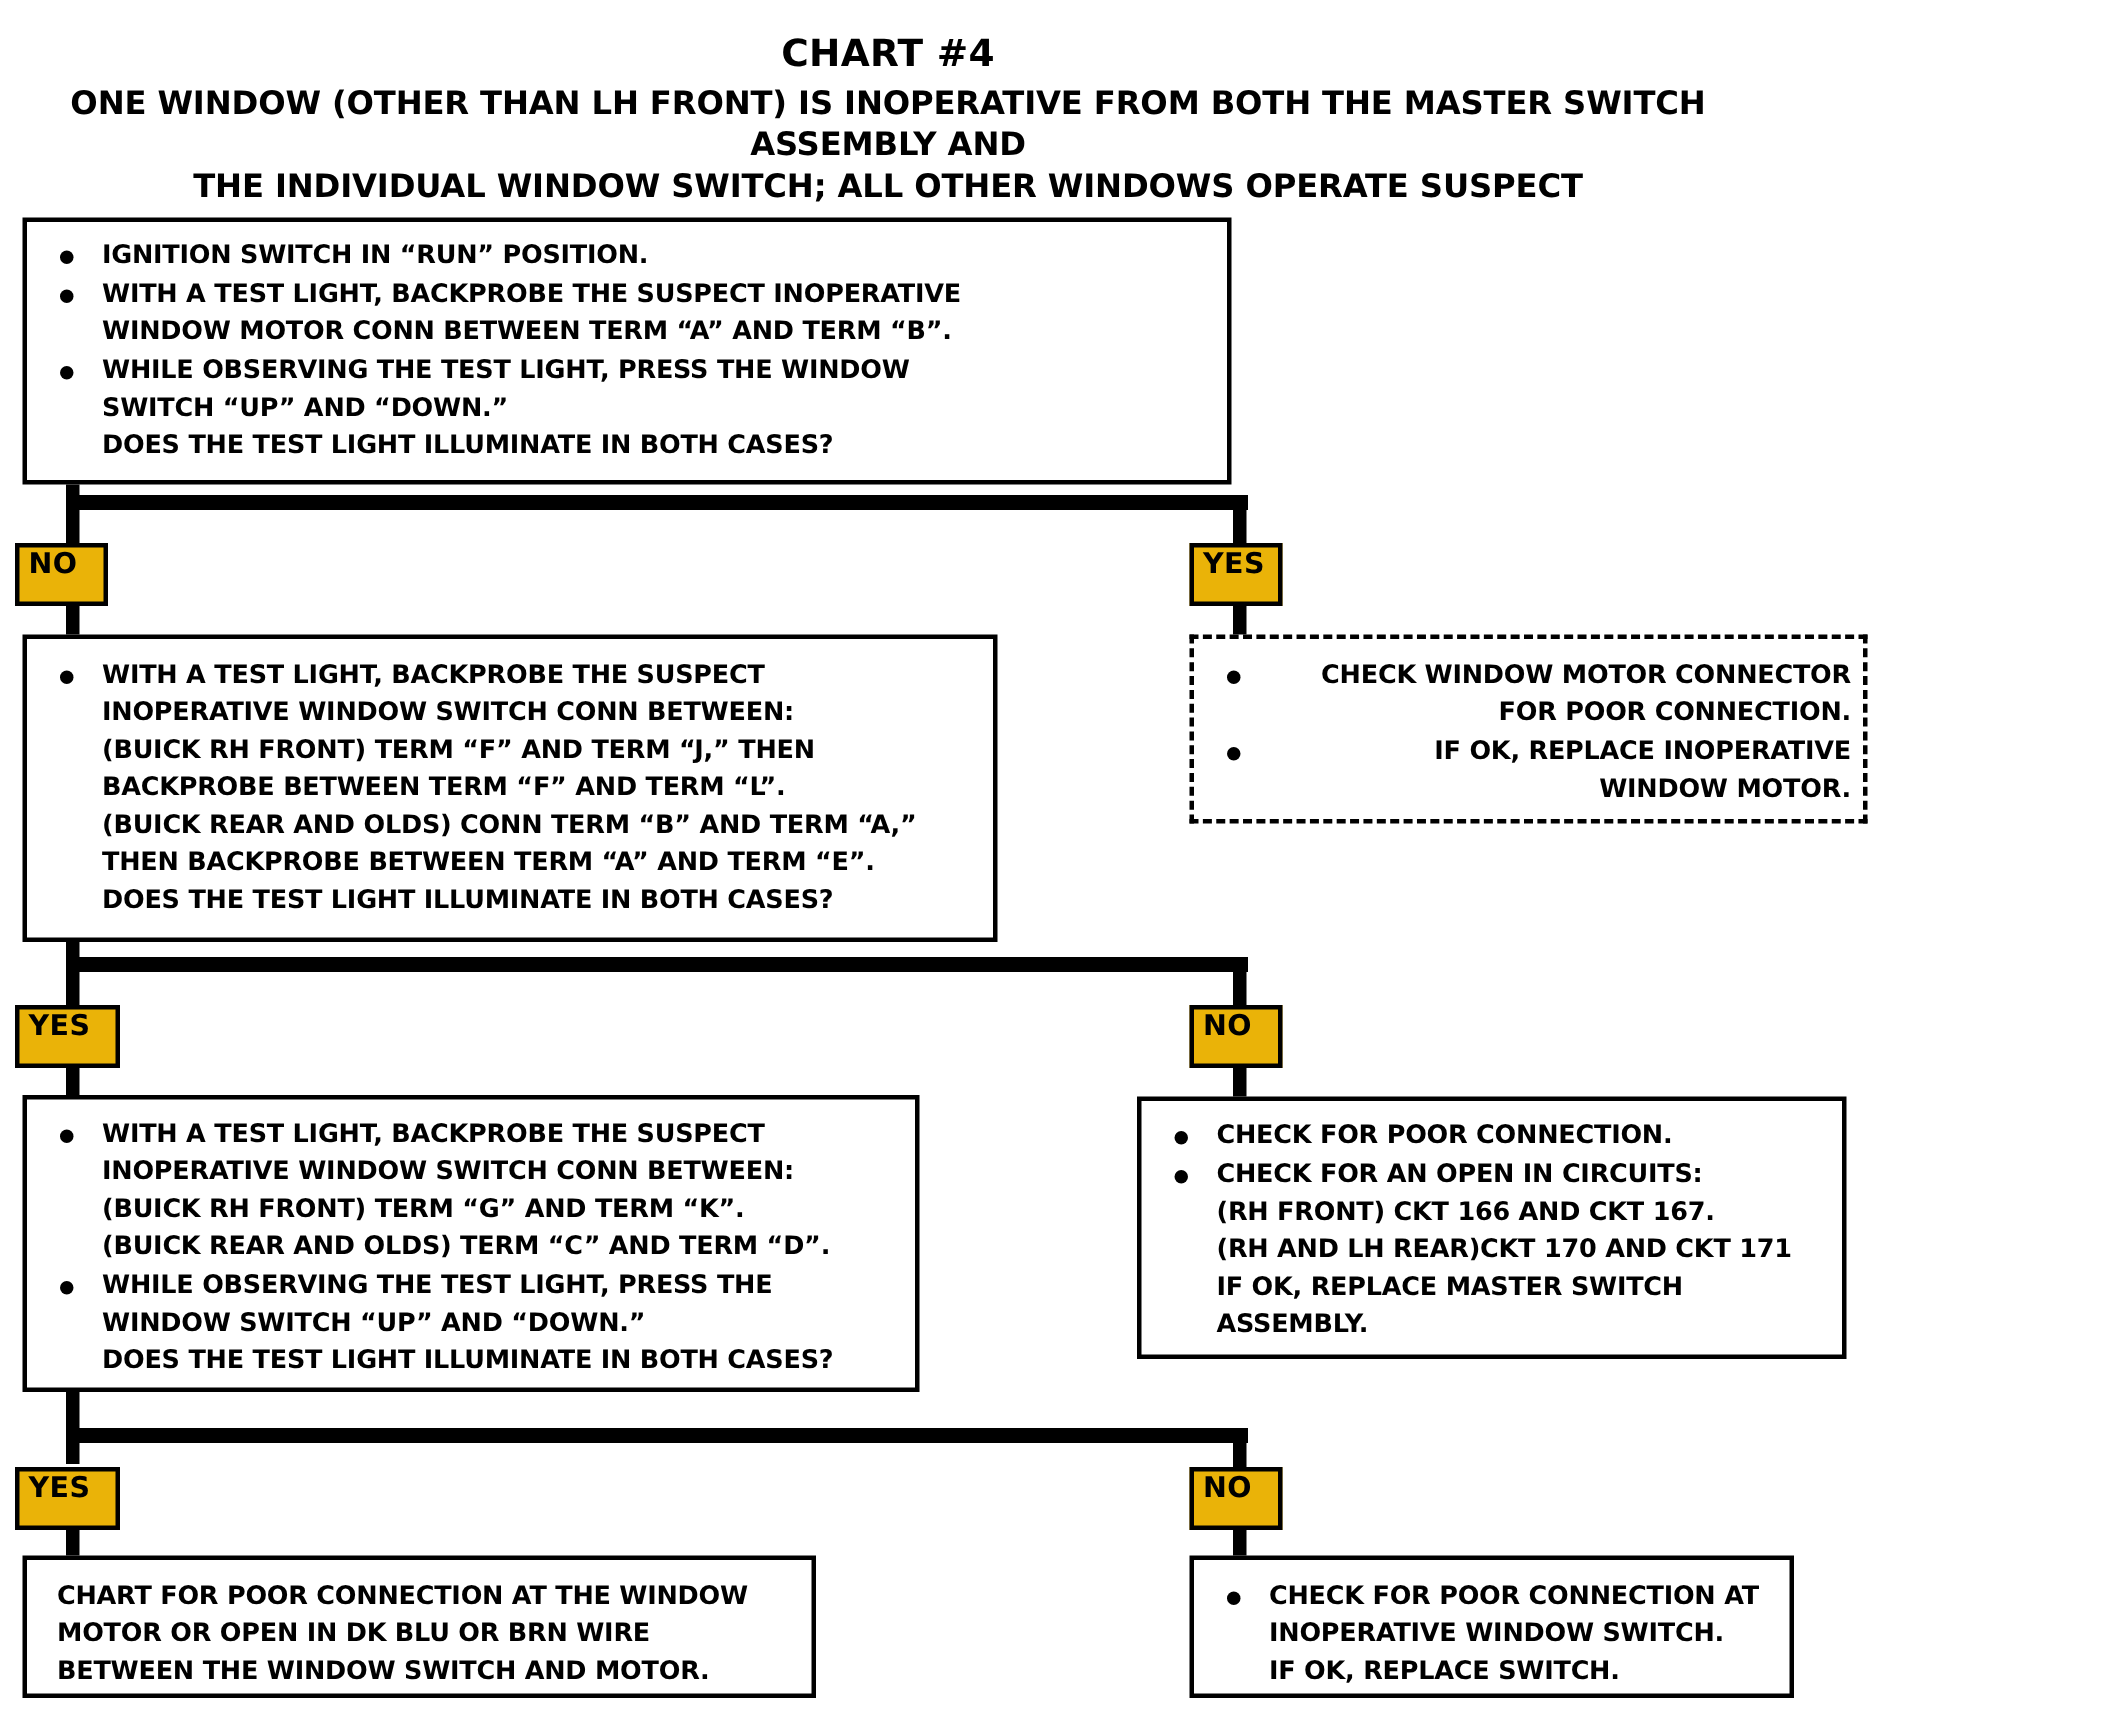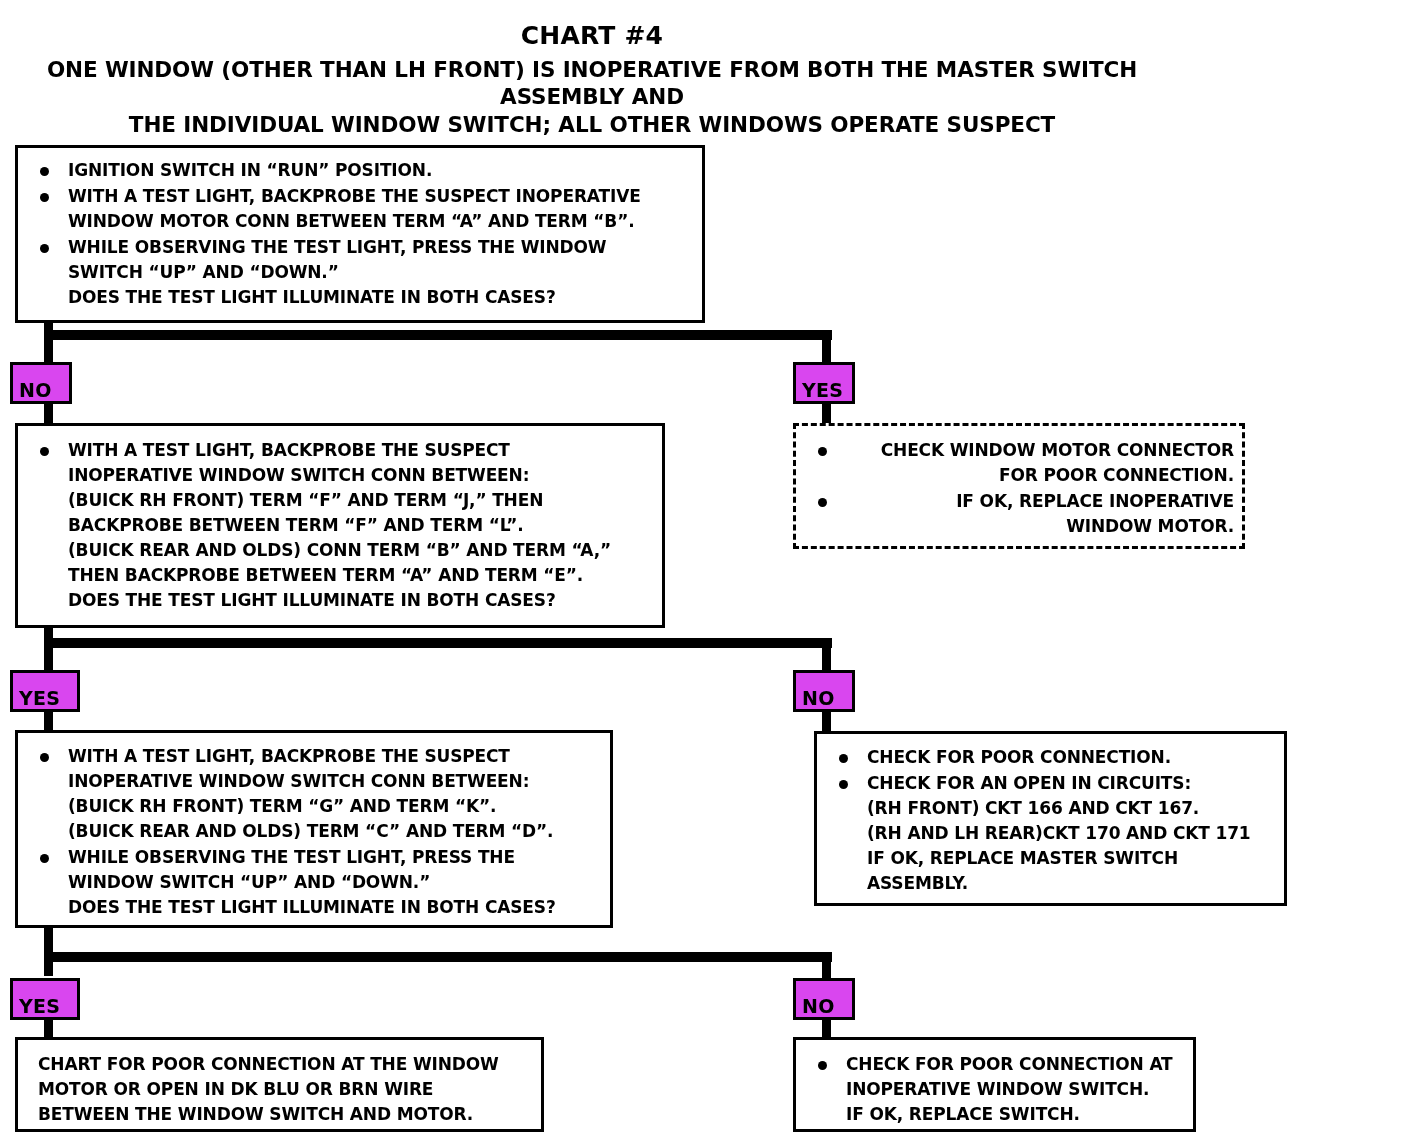--- a/index.html
+++ b/index.html
@@ -75,23 +75,23 @@
     border-radius: 50%;
     background: #000;
   }
   ul.bullets.nobullet > li { padding-left: 6px; }
   ul.bullets.nobullet > li::before { display: none; }
 
   
   .chip {
     position: absolute;
     border: 3px solid #000;
-    background: #d946ef;
+    background: #eab308;
     display: flex;
-    align-items: flex-end;
+    align-items: flex-start;
     justify-content: flex-start;
     z-index: 6;
   }
   .chip span {
     font-size: 19px;
     font-weight: bold;
     padding-left: 6px;
     letter-spacing: .3px;
   }
 
@@ -126,21 +126,21 @@
 <div class="conn" style="left:822px; top:638px; width:9px; height:36px;"></div>
 <div class="conn" style="left:44px; top:708px; width:9px; height:24px;"></div>
 <div class="conn" style="left:822px; top:708px; width:9px; height:24px;"></div>
 
 <div class="conn" style="left:44px; top:928px; width:9px; height:48px;"></div>
 <div class="conn" style="left:44px; top:952px; width:788px; height:10px;"></div>
 <div class="conn" style="left:822px; top:952px; width:9px; height:30px;"></div>
 <div class="conn" style="left:44px; top:1016px; width:9px; height:24px;"></div>
 <div class="conn" style="left:822px; top:1016px; width:9px; height:24px;"></div>
 
-<div class="node" style="left:15px; top:145px; width:690px; height:178px;">
+<div class="node" style="left:15px; top:145px; width:806px; height:178px;">
   <div class="node-inner">
     <ul class="bullets">
       <li>IGNITION SWITCH IN “RUN” POSITION.</li>
       <li>WITH A TEST LIGHT, BACKPROBE THE SUSPECT INOPERATIVE
 WINDOW MOTOR CONN BETWEEN TERM “A” AND TERM “B”.</li>
       <li>WHILE OBSERVING THE TEST LIGHT, PRESS THE WINDOW
 SWITCH “UP” AND “DOWN.”
 DOES THE TEST LIGHT ILLUMINATE IN BOTH CASES?</li>
     </ul>
   </div>
@@ -192,21 +192,21 @@
 INOPERATIVE WINDOW SWITCH CONN BETWEEN:
 (BUICK RH FRONT) TERM “G” AND TERM “K”.
 (BUICK REAR AND OLDS) TERM “C” AND TERM “D”.</li>
       <li>WHILE OBSERVING THE TEST LIGHT, PRESS THE
 WINDOW SWITCH “UP” AND “DOWN.”
 DOES THE TEST LIGHT ILLUMINATE IN BOTH CASES?</li>
     </ul>
   </div>
 </div>
 
-<div class="node" style="left:814px; top:731px; width:473px; height:175px;">
+<div class="node" style="left:758px; top:731px; width:473px; height:175px;">
   <div class="node-inner" style="padding-top:11px;">
     <ul class="bullets">
       <li>CHECK FOR POOR CONNECTION.</li>
       <li>CHECK FOR AN OPEN IN CIRCUITS:
 (RH FRONT) CKT 166 AND CKT 167.
 (RH AND LH REAR)CKT 170 AND CKT  171
 IF OK, REPLACE MASTER SWITCH
 ASSEMBLY.</li>
     </ul>
   </div>

